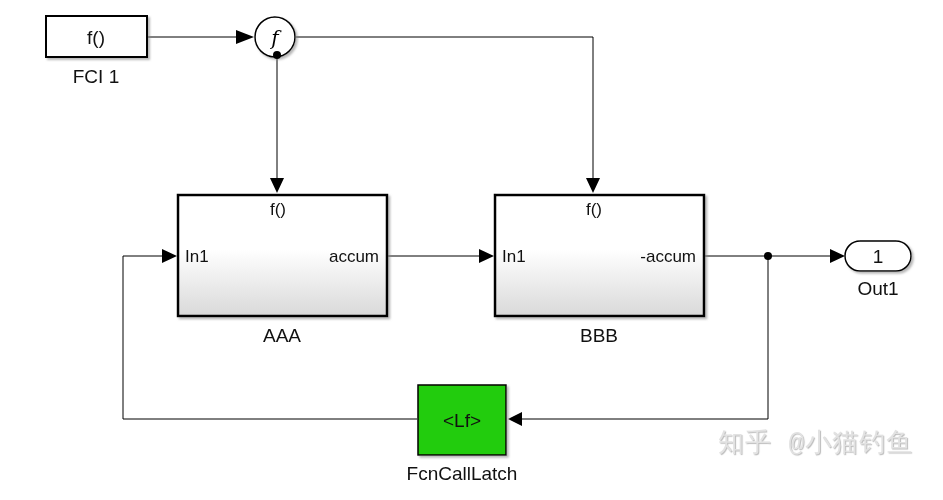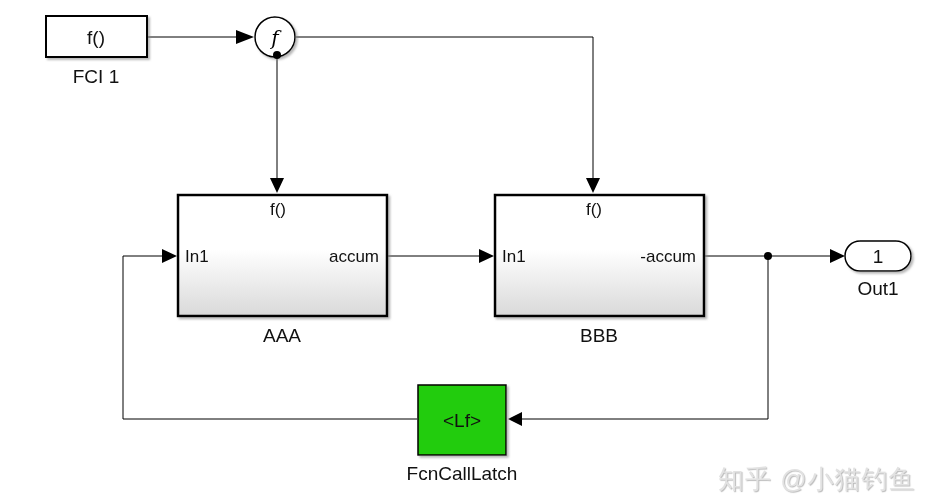--- a/index.html
+++ b/index.html
@@ -1,19 +1,19 @@
 <!DOCTYPE html>
 <html><head>
 <meta charset="utf-8">
 <style>
   html, body { margin: 0; padding: 0; background: #ffffff; }
   body { width: 943px; height: 500px; position: relative; overflow: hidden; font-family: "Liberation Sans", sans-serif; }
   #canvas { position: absolute; left: 0; top: 0; }
   .lbl { font-family: "Liberation Sans", sans-serif; fill: #111; }
-  .wm { position: absolute; left: 718px; top: 462px; font-size: 26px; color: #e2e2e2; font-family: Liberation Sans, sans-serif; text-shadow: 1px 1px 1px #bbb; letter-spacing: 1px; }
+  .wm { position: absolute; left: 718px; top: 425px; font-size: 26px; color: #e2e2e2; font-family: Liberation Mono, monospace; text-shadow: 1px 1px 1px #bbb; letter-spacing: 1px; }
 </style>
 </head>
 <body>
 
 <svg id="canvas" width="943" height="500" viewBox="0 0 943 500">
   <defs>
     <linearGradient id="subsysGrad" x1="0" y1="0" x2="0" y2="1">
       <stop offset="0" stop-color="#ffffff"></stop>
       <stop offset="0.45" stop-color="#ffffff"></stop>
       <stop offset="1" stop-color="#d9d9d9"></stop>

